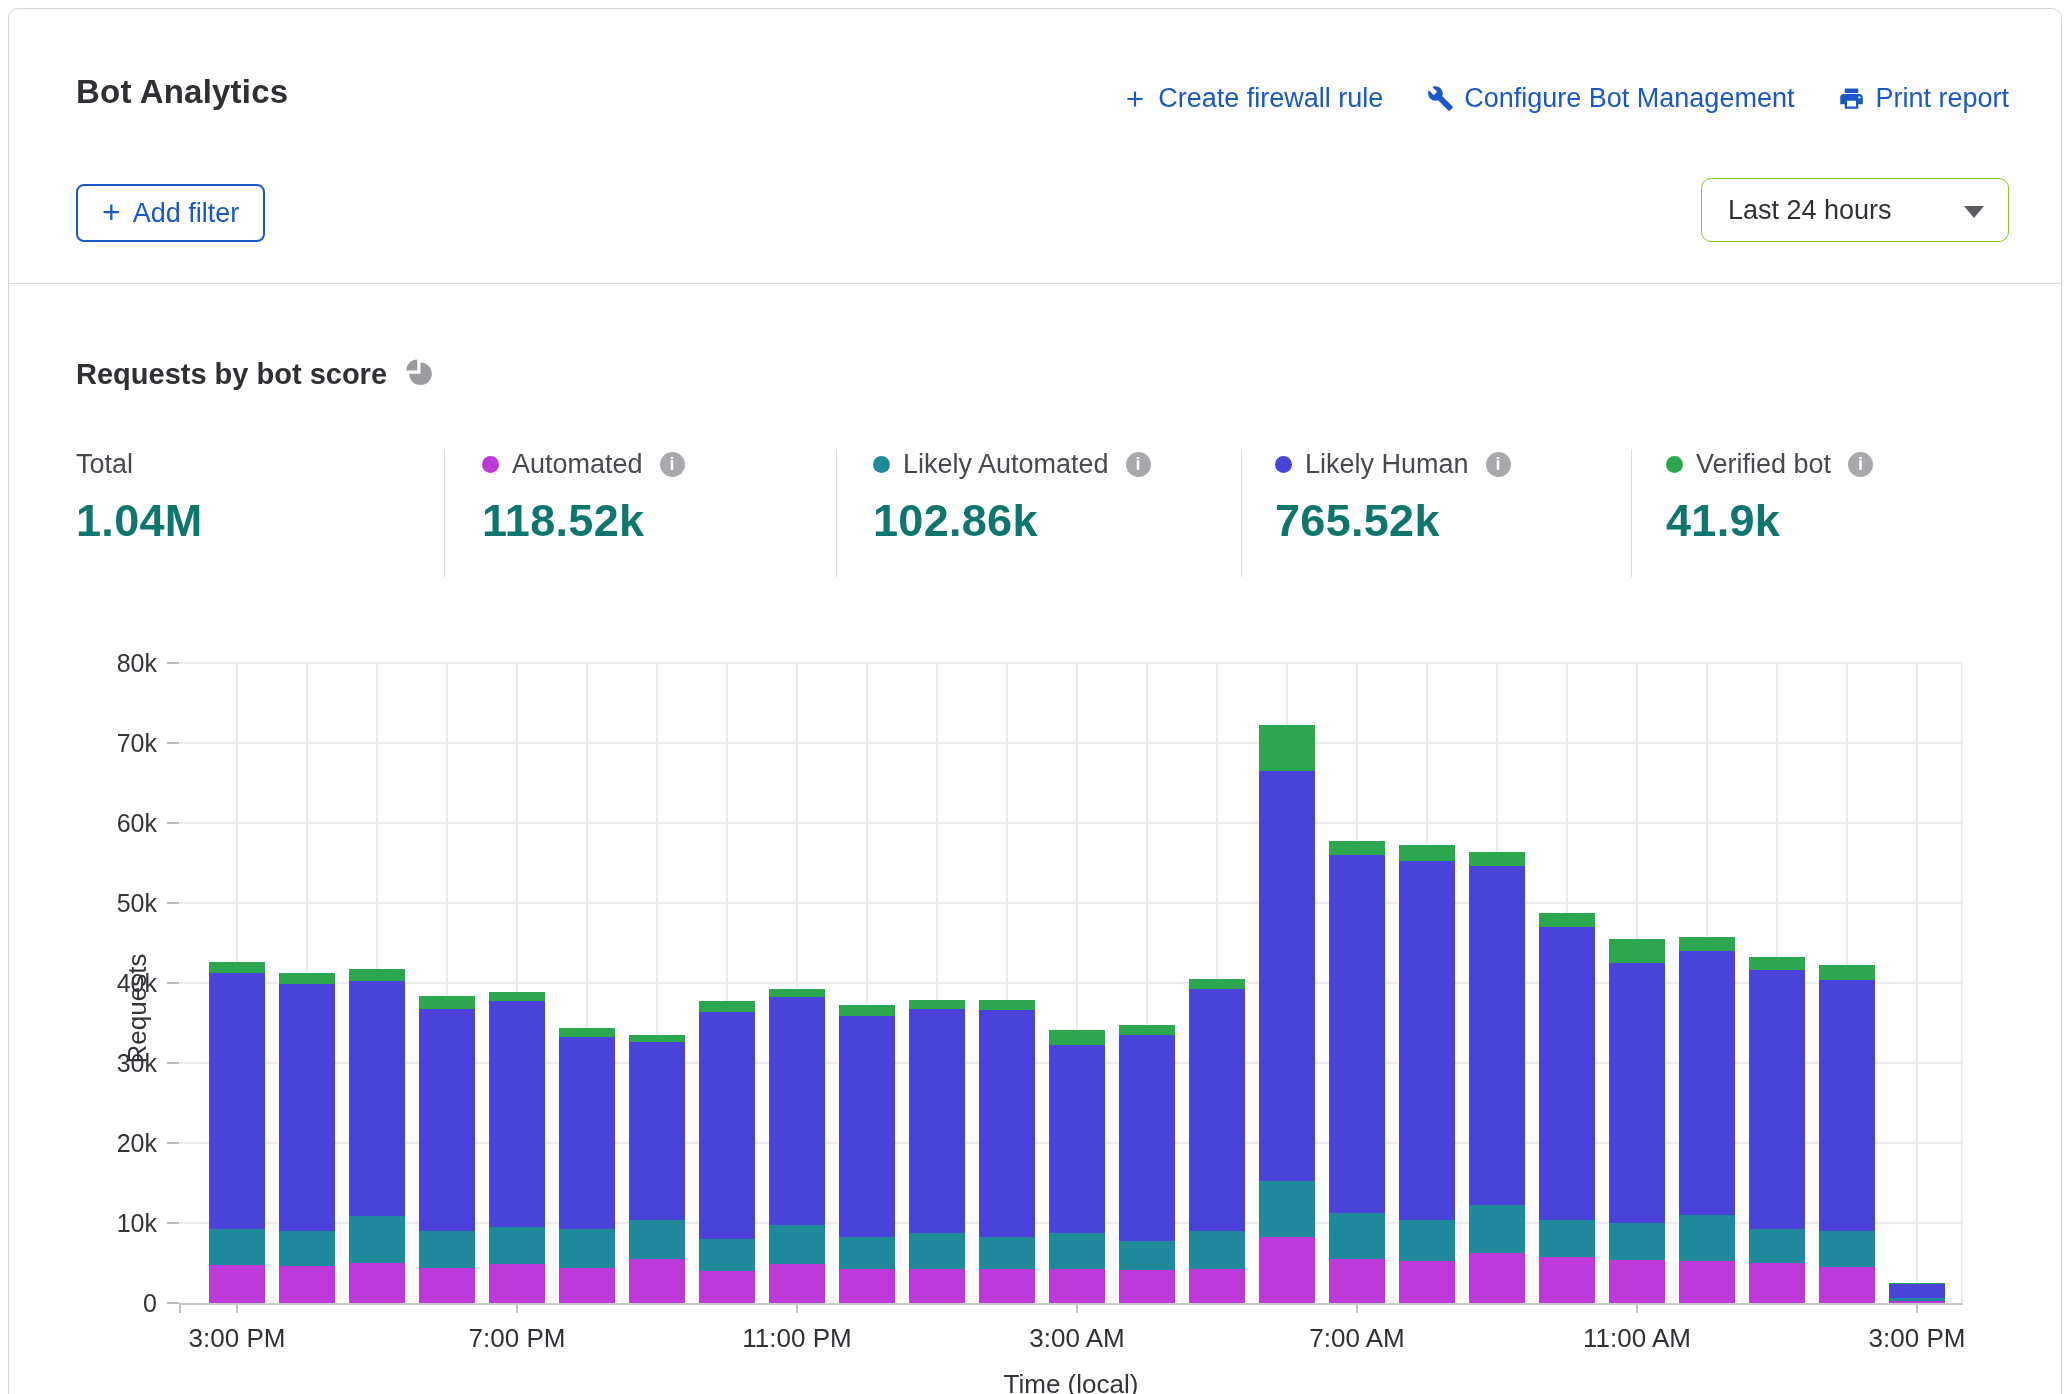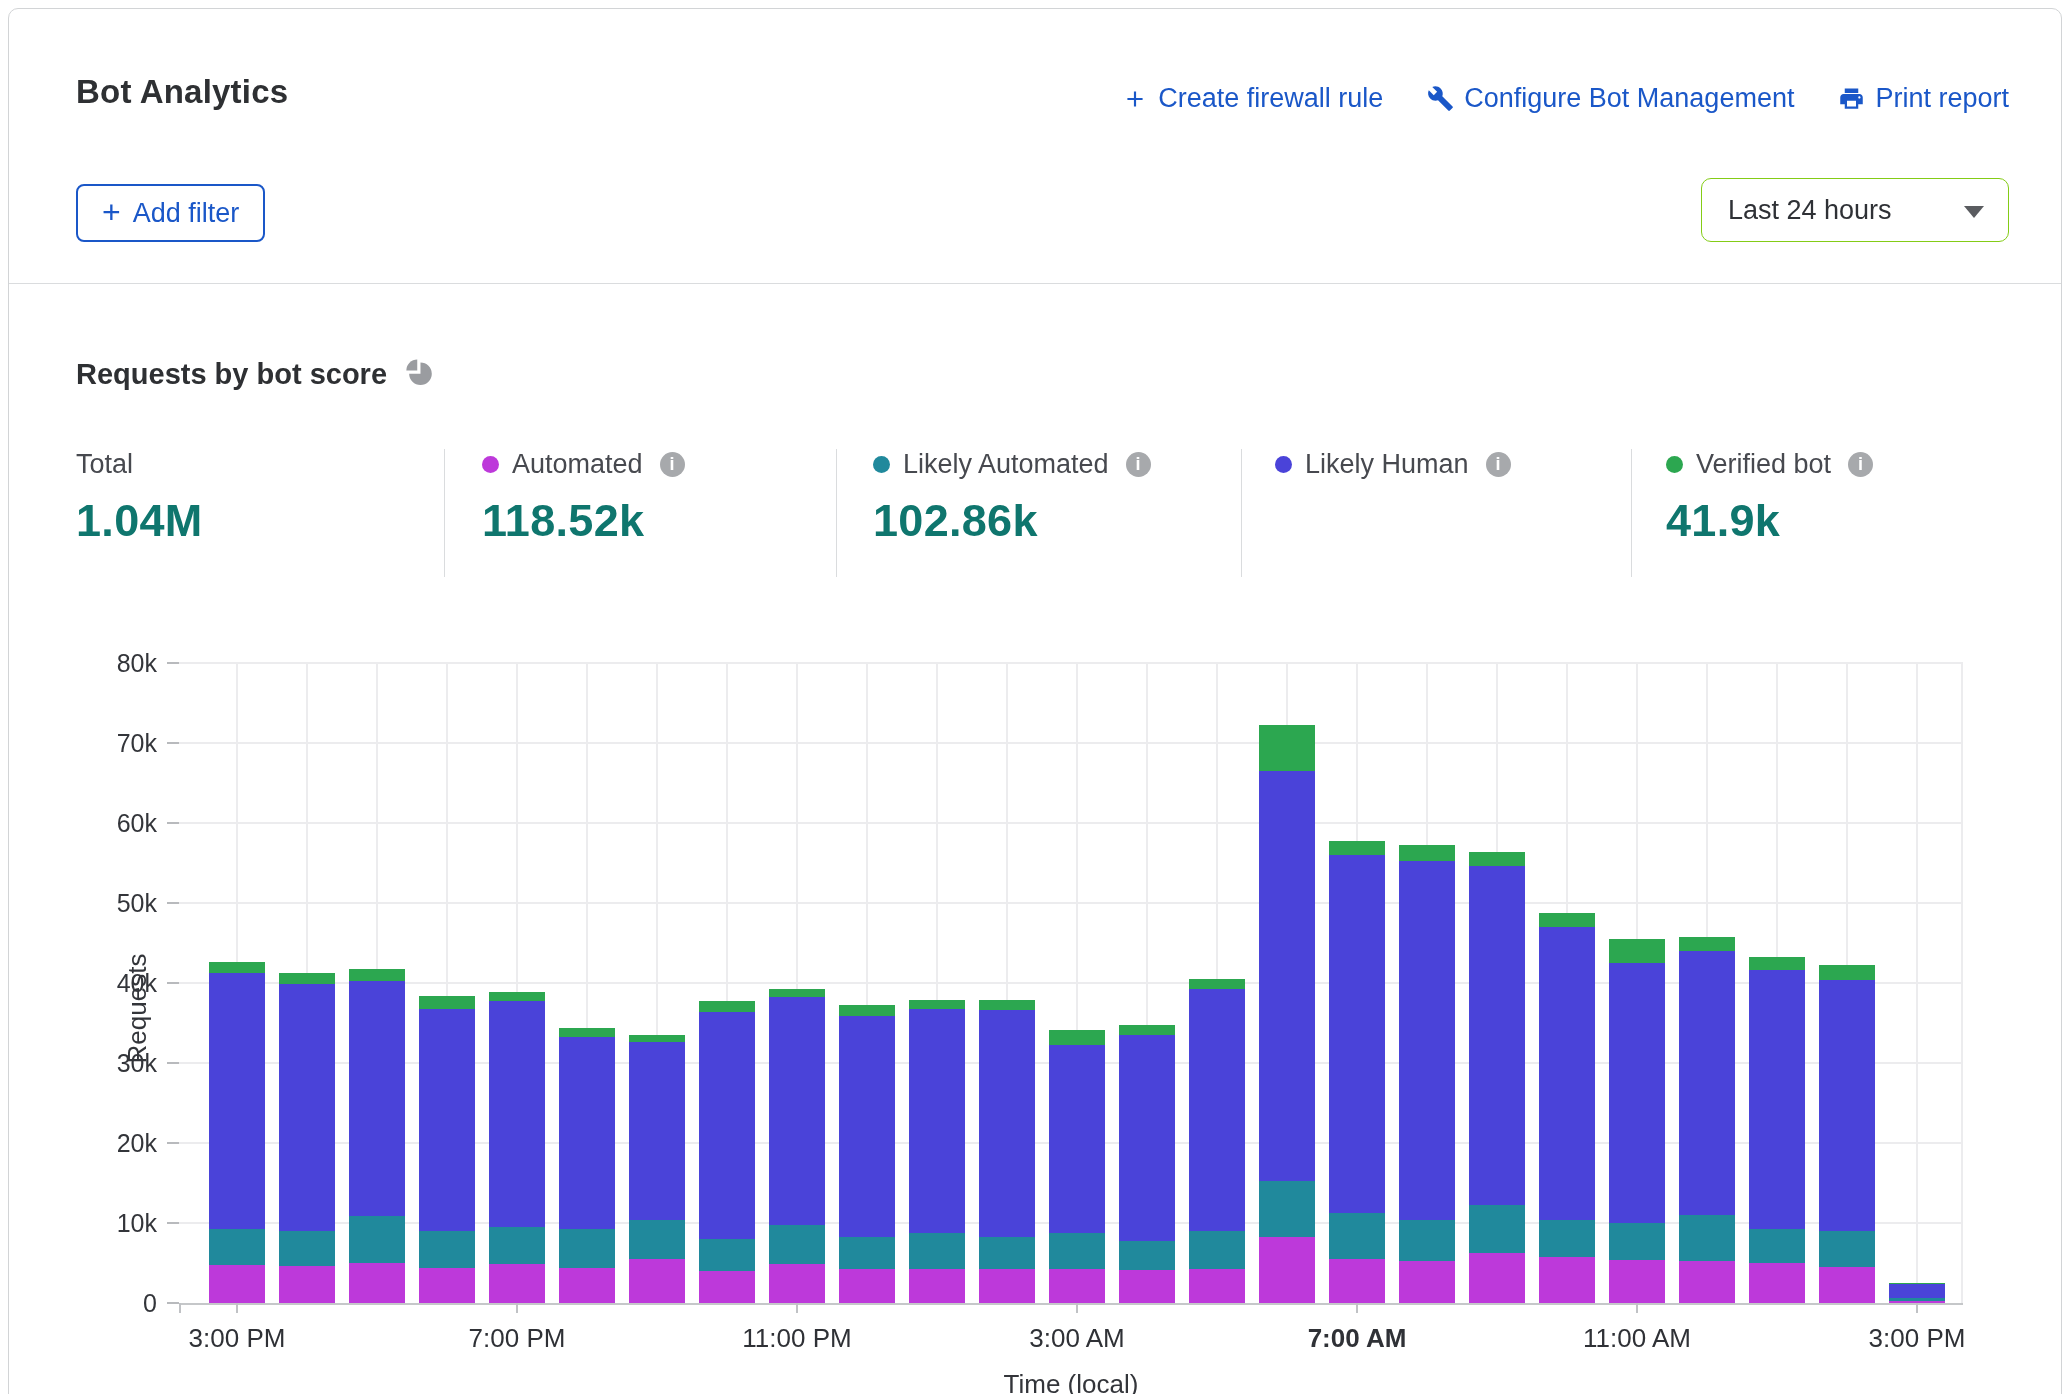--- a/index.html
+++ b/index.html
@@ -136,20 +136,21 @@
         <span class="info-icon">i</span>
       </div>
       <div class="stat-value">102.86k</div>
     </div>
     <div class="stat-col" style="left:1266px">
       <div class="stat-label-row">
         <span class="stat-dot" style="background: rgb(74, 67, 217);"></span>
         <span class="stat-label">Likely Human</span>
         <span class="info-icon">i</span>
       </div>
+      <div class="stat-value">765.52k</div>
     </div>
     <div class="stat-col" style="left:1657px">
       <div class="stat-label-row">
         <span class="stat-dot" style="background: rgb(44, 167, 80);"></span>
         <span class="stat-label">Verified bot</span>
         <span class="info-icon">i</span>
       </div>
       <div class="stat-value">41.9k</div>
     </div>
     <div class="stat-divider" style="left:435px"></div>
@@ -366,21 +367,21 @@
         <div class="xtick" style="left: 0px;"></div>
         <div class="xtick" style="left: 57px;"></div>
         <div class="xtick-label" style="left: 58px;">3:00 PM</div>
         <div class="xtick" style="left: 337px;"></div>
         <div class="xtick-label" style="left: 338px;">7:00 PM</div>
         <div class="xtick" style="left: 617px;"></div>
         <div class="xtick-label" style="left: 618px;">11:00 PM</div>
         <div class="xtick" style="left: 897px;"></div>
         <div class="xtick-label" style="left: 898px;">3:00 AM</div>
         <div class="xtick" style="left: 1177px;"></div>
-        <div class="xtick-label" style="left: 1178px; font-weight: bold;">7:00 AM</div>
+        <div class="xtick-label" style="left: 1178px;">7:00 AM</div>
         <div class="xtick" style="left: 1457px;"></div>
         <div class="xtick-label" style="left: 1458px;">11:00 AM</div>
         <div class="xtick" style="left: 1737px;"></div>
         <div class="xtick-label" style="left: 1738px;">3:00 PM</div>
       </div>
 
   </div>
 </div>
 
 </body></html>

